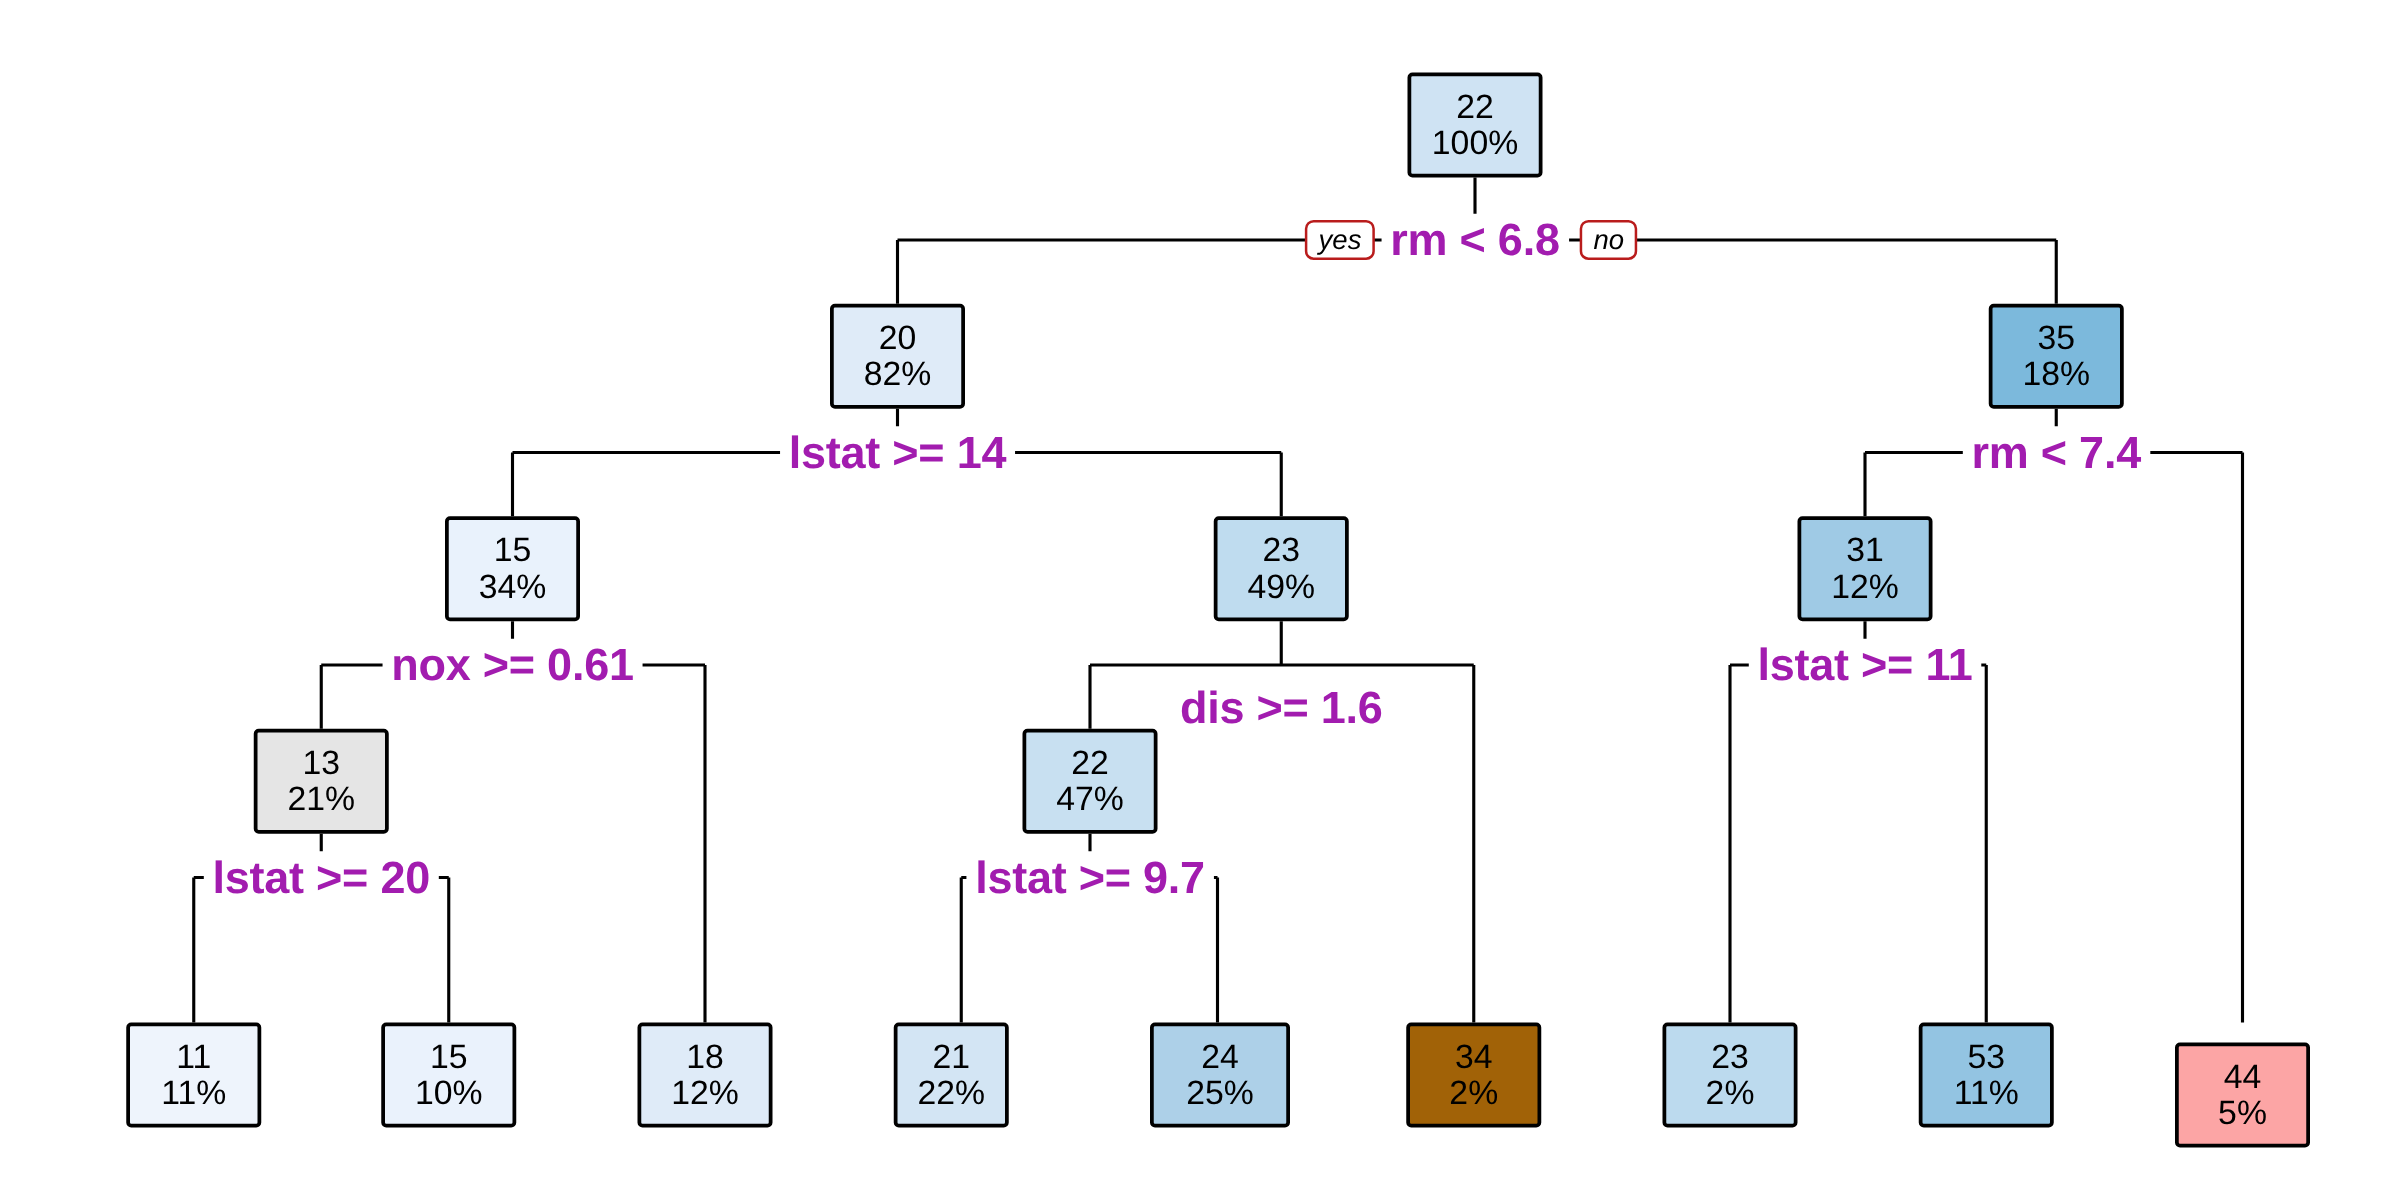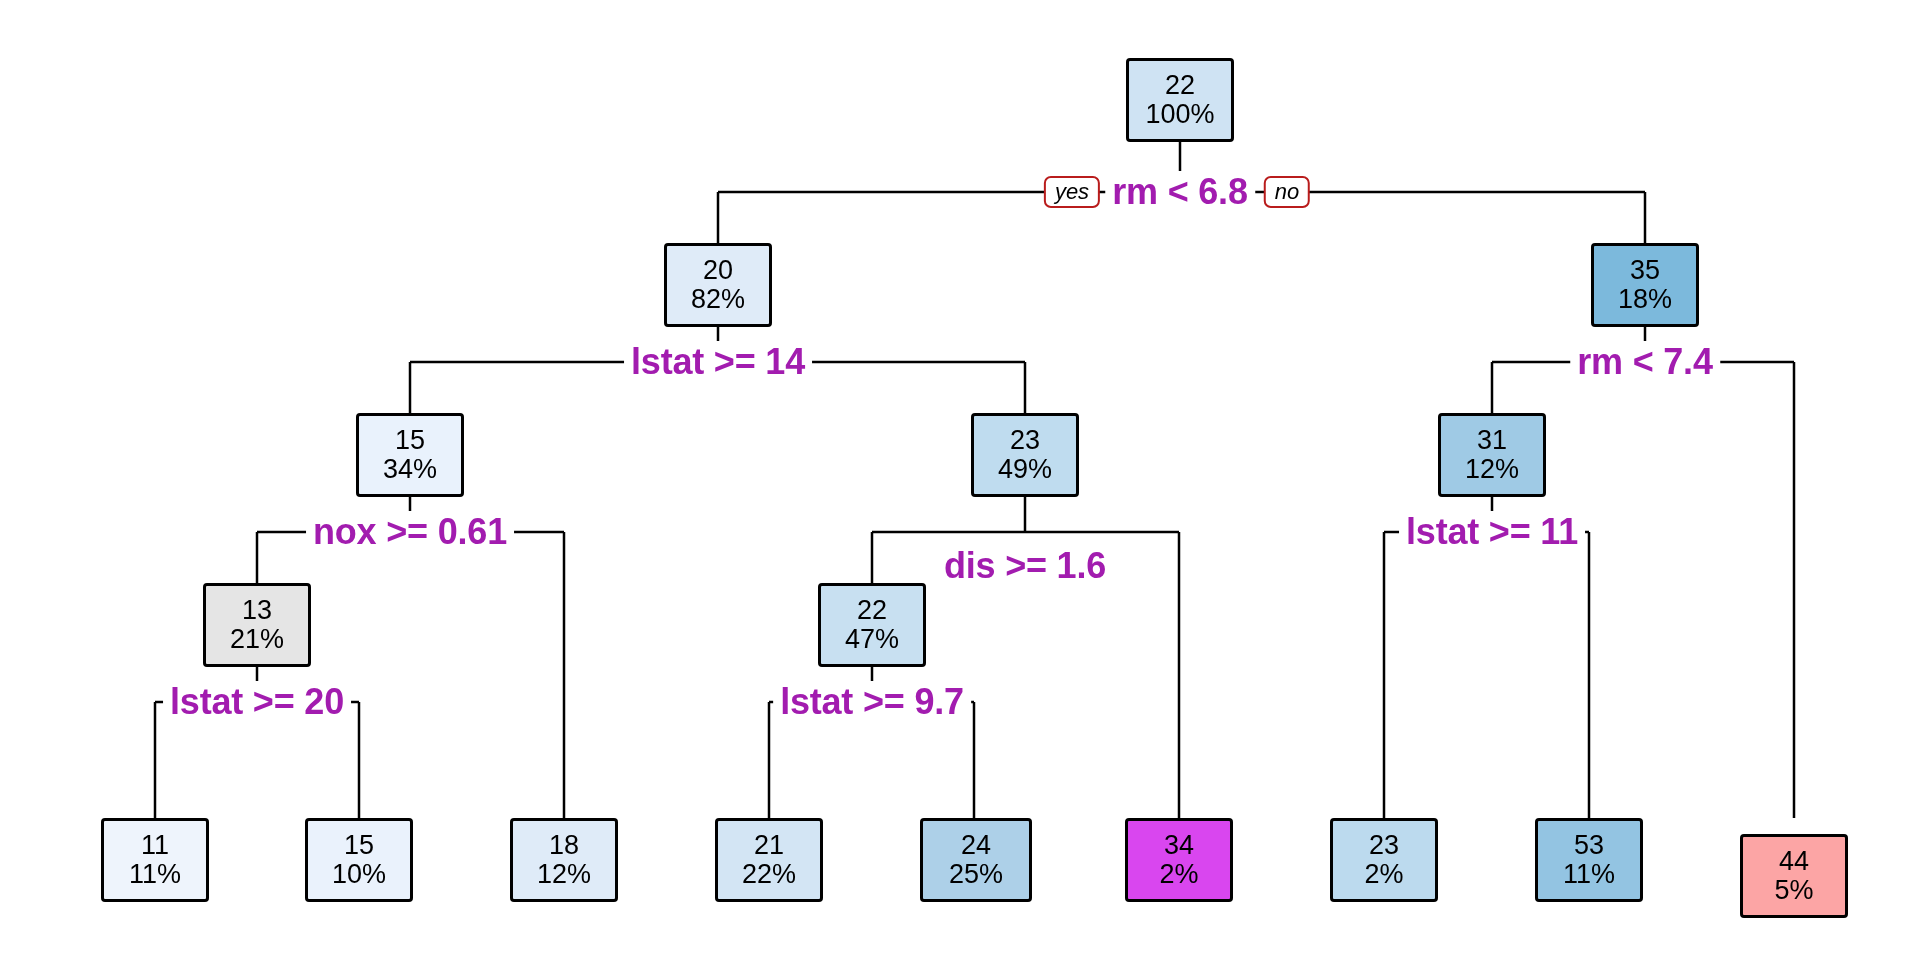--- a/index.html
+++ b/index.html
@@ -152,29 +152,29 @@
         <span class="node-pct">11%</span>
       </div>
       <div class="node-box" style="left: 305px; top: 818px; width: 108px; height: 84px; background: rgb(234, 242, 252);">
         <span class="node-value">15</span>
         <span class="node-pct">10%</span>
       </div>
       <div class="node-box" style="left: 510px; top: 818px; width: 108px; height: 84px; background: rgb(223, 235, 248);">
         <span class="node-value">18</span>
         <span class="node-pct">12%</span>
       </div>
-      <div class="node-box" style="left: 715px; top: 818px; width: 108px; height: 84px; background: rgb(211, 229, 244);">
+      <div class="node-box" style="left: 715px; top: 818px; width: 92px; height: 84px; background: rgb(211, 229, 244);">
         <span class="node-value">21</span>
         <span class="node-pct">22%</span>
       </div>
       <div class="node-box" style="left: 920px; top: 818px; width: 112px; height: 84px; background: rgb(173, 208, 232);">
         <span class="node-value">24</span>
         <span class="node-pct">25%</span>
       </div>
-      <div class="node-box" style="left: 1125px; top: 818px; width: 108px; height: 84px; background: #d946ef;">
+      <div class="node-box" style="left: 1125px; top: 818px; width: 108px; height: 84px; background: #a16207;">
         <span class="node-value">34</span>
         <span class="node-pct">2%</span>
       </div>
       <div class="node-box" style="left: 1330px; top: 818px; width: 108px; height: 84px; background: rgb(188, 218, 238);">
         <span class="node-value">23</span>
         <span class="node-pct">2%</span>
       </div>
       <div class="node-box" style="left: 1535px; top: 818px; width: 108px; height: 84px; background: rgb(147, 196, 226);">
         <span class="node-value">53</span>
         <span class="node-pct">11%</span>

